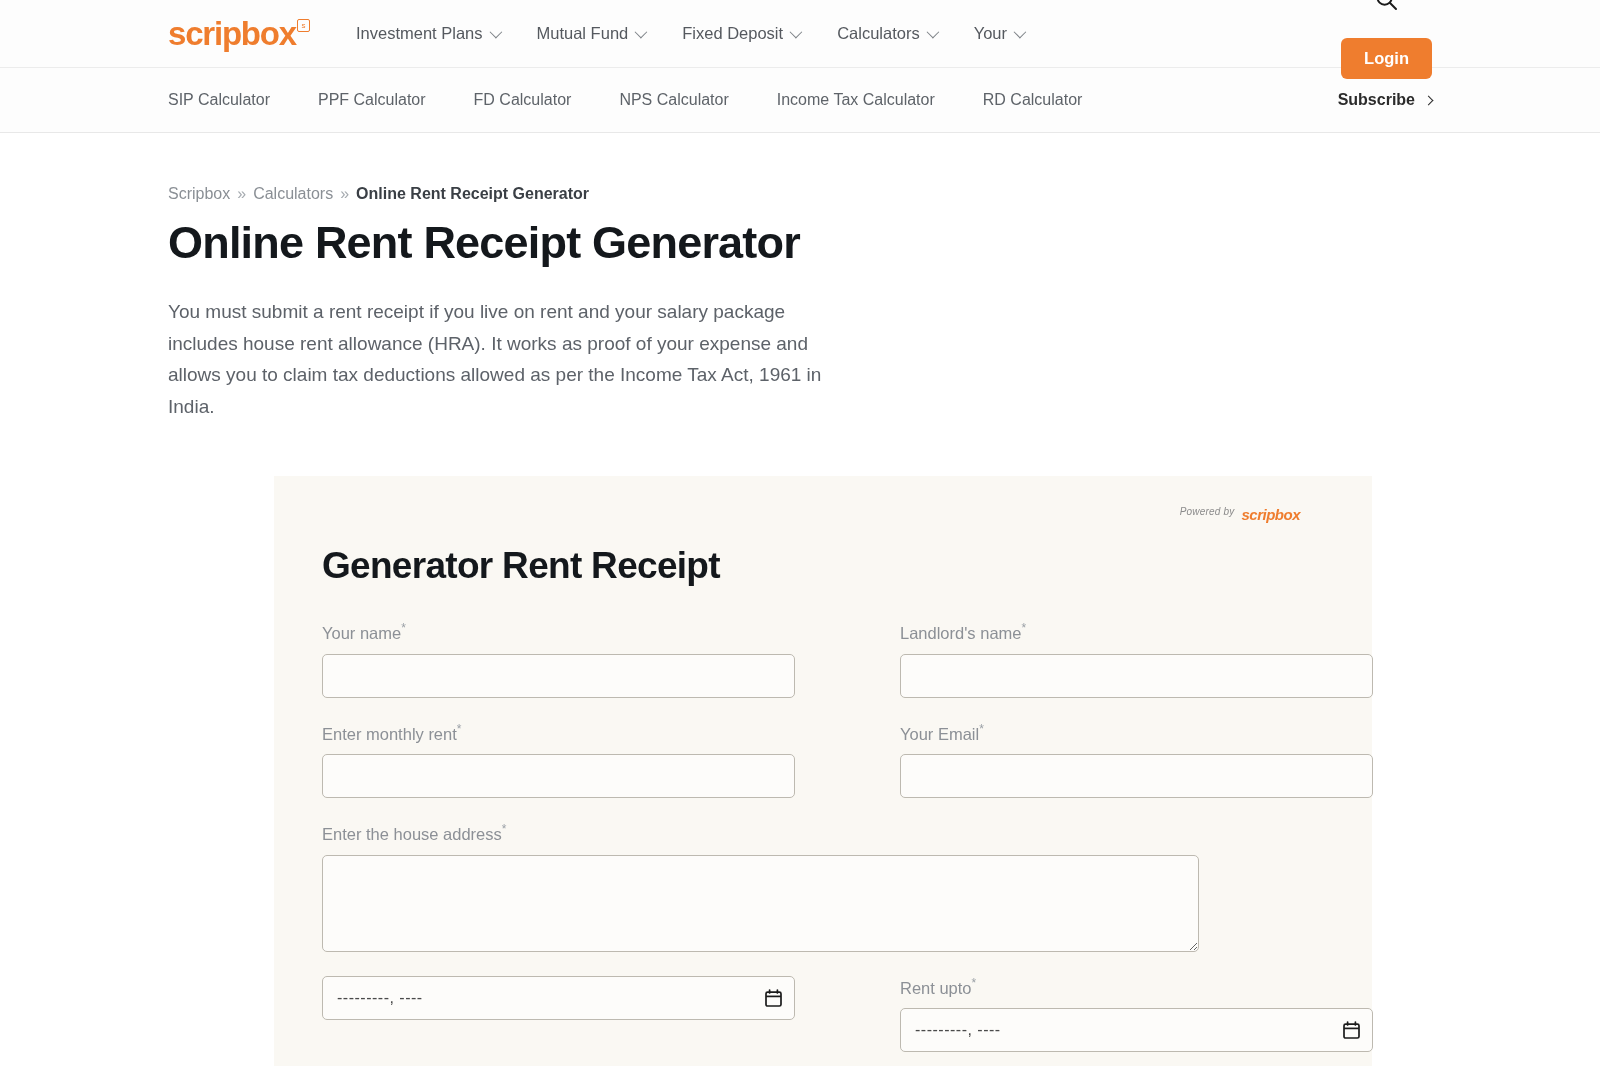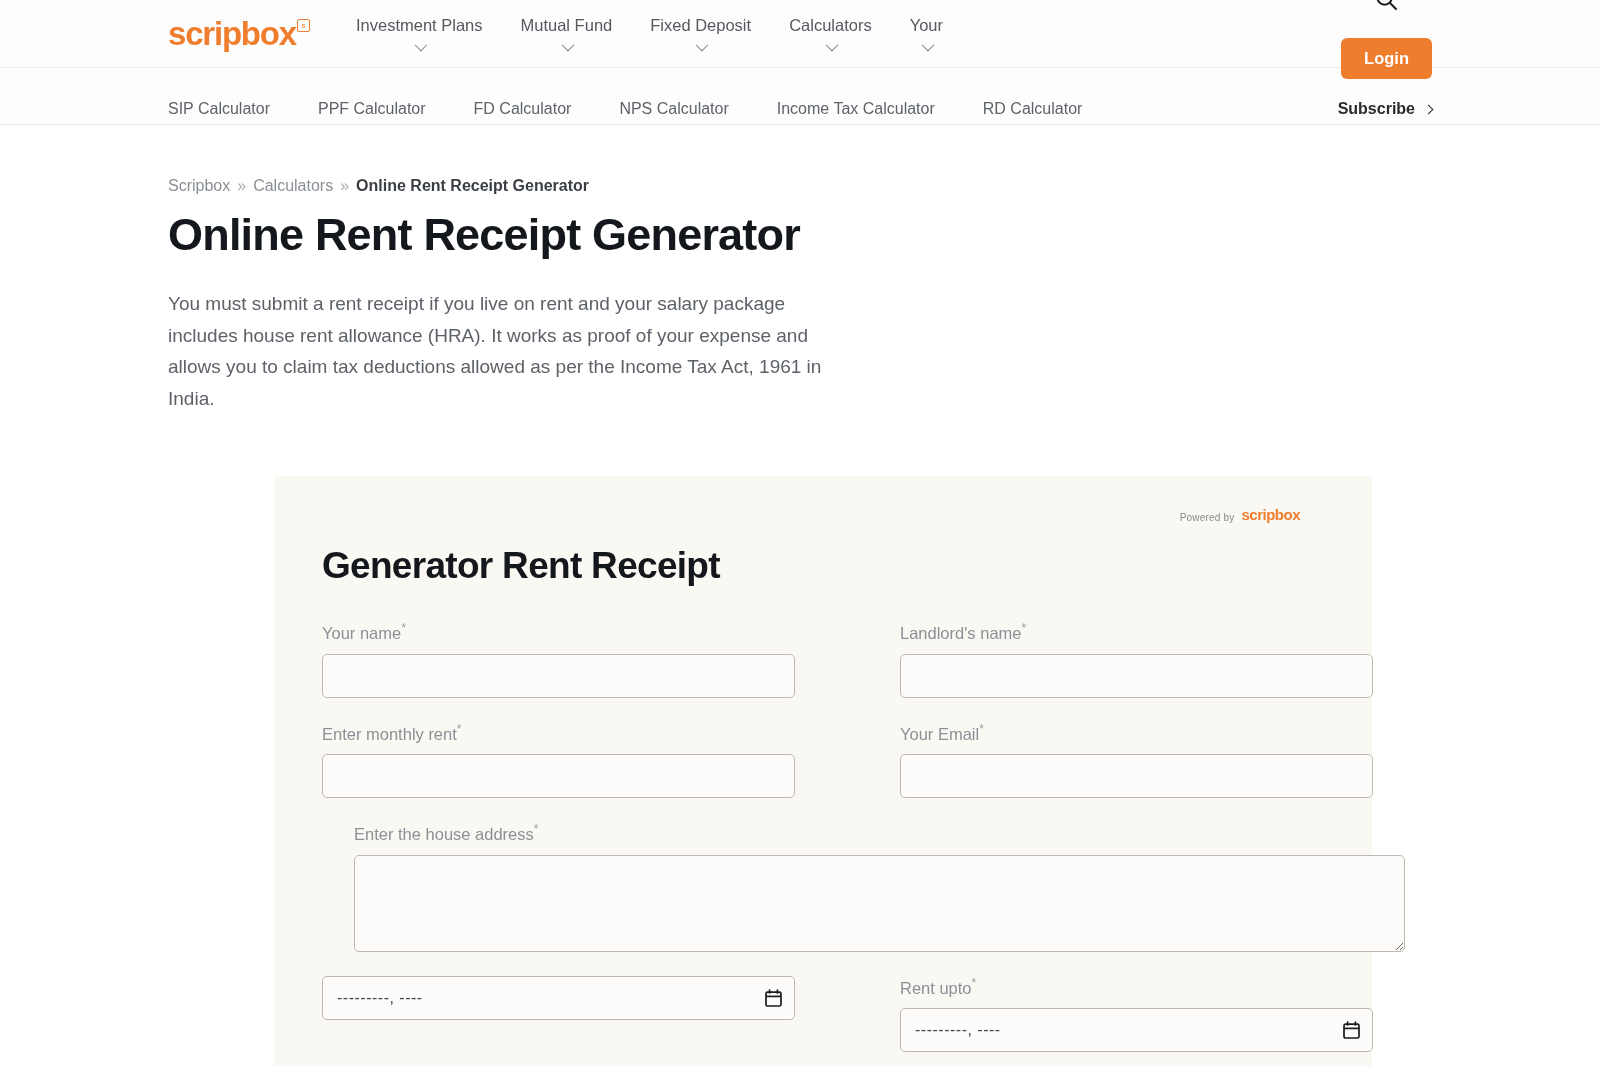--- a/index.html
+++ b/index.html
@@ -48,21 +48,20 @@
   }
   .nav-items { display: flex; align-items: center; gap: 38px; }
   .nav-item {
     font-size: 16.5px;
     color: #55595f;
     display: flex;
     align-items: center;
     gap: 7px;
     cursor: pointer;
     white-space: nowrap;
-    flex-direction: column;
   }
   .chev {
     width: 9px; height: 9px;
     border-right: 1.6px solid #7d8287;
     border-bottom: 1.6px solid #7d8287;
     transform: rotate(45deg) translateY(-2px);
   }
   .topnav-right {
     margin-left: auto;
     display: flex;
@@ -78,24 +77,24 @@
     font-weight: bold;
     border: none;
     border-radius: 6px;
     padding: 11px 23px;
     cursor: pointer;
     font-family: "Liberation Sans", sans-serif;
   }
 
   
   .subnav {
-    height: 58px;
-    display: flex;
-    align-items: flex-end;
-    padding: 6px 168px;
+    height: 66px;
+    display: flex;
+    align-items: center;
+    padding: 12px 168px;
     border-top: 1px solid #ececec;
     border-bottom: 1px solid #e8e8e8;
     background: #fdfdfd;
   }
   .subnav-items { display: flex; align-items: center; gap: 48px; }
   .subnav-item {
     font-size: 16px;
     color: #5e6369;
     cursor: pointer;
     white-space: nowrap;
@@ -151,25 +150,26 @@
     position: absolute;
     left: 274px;
     top: 476px;
     width: 1098px;
     min-height: 590px;
     background: #faf8f3;
     padding: 24px 48px 0 48px;
   }
   .powered {
     display: flex;
-    align-items: flex-end;
+    align-items: flex-start;
     justify-content: flex-end;
     gap: 7px;
     padding-right: 24px;
     padding-top: 6px;
+    font-style: italic;
   }
   .powered-label { font-size: 10px; color: #8b8b8b; letter-spacing: 0.2px; }
   .powered-logo {
     font-size: 15px;
     font-weight: bold;
     color: #ef7d2e;
     letter-spacing: -0.5px;
   }
   .card-title {
     font-size: 37px;
@@ -179,21 +179,21 @@
     margin-top: 22px;
     margin-bottom: 34px;
   }
   .form-grid {
     display: grid;
     grid-template-columns: 473px 473px;
     column-gap: 105px;
     row-gap: 0px;
   }
   .field { margin-bottom: 24px; }
-  .field.full { grid-column: 1 / span 2; width: 1051px; margin-left: 32px; }
+  .field.full { grid-column: 1 / span 2; width: 877px; }
   .field-label {
     display: block;
     font-size: 16.5px;
     color: #8c9096;
     margin-bottom: 11px;
   }
   .req { color: #9aa0a6; font-size: 12px; vertical-align: super; }
   .field-input {
     width: 100%;
     height: 44px;

